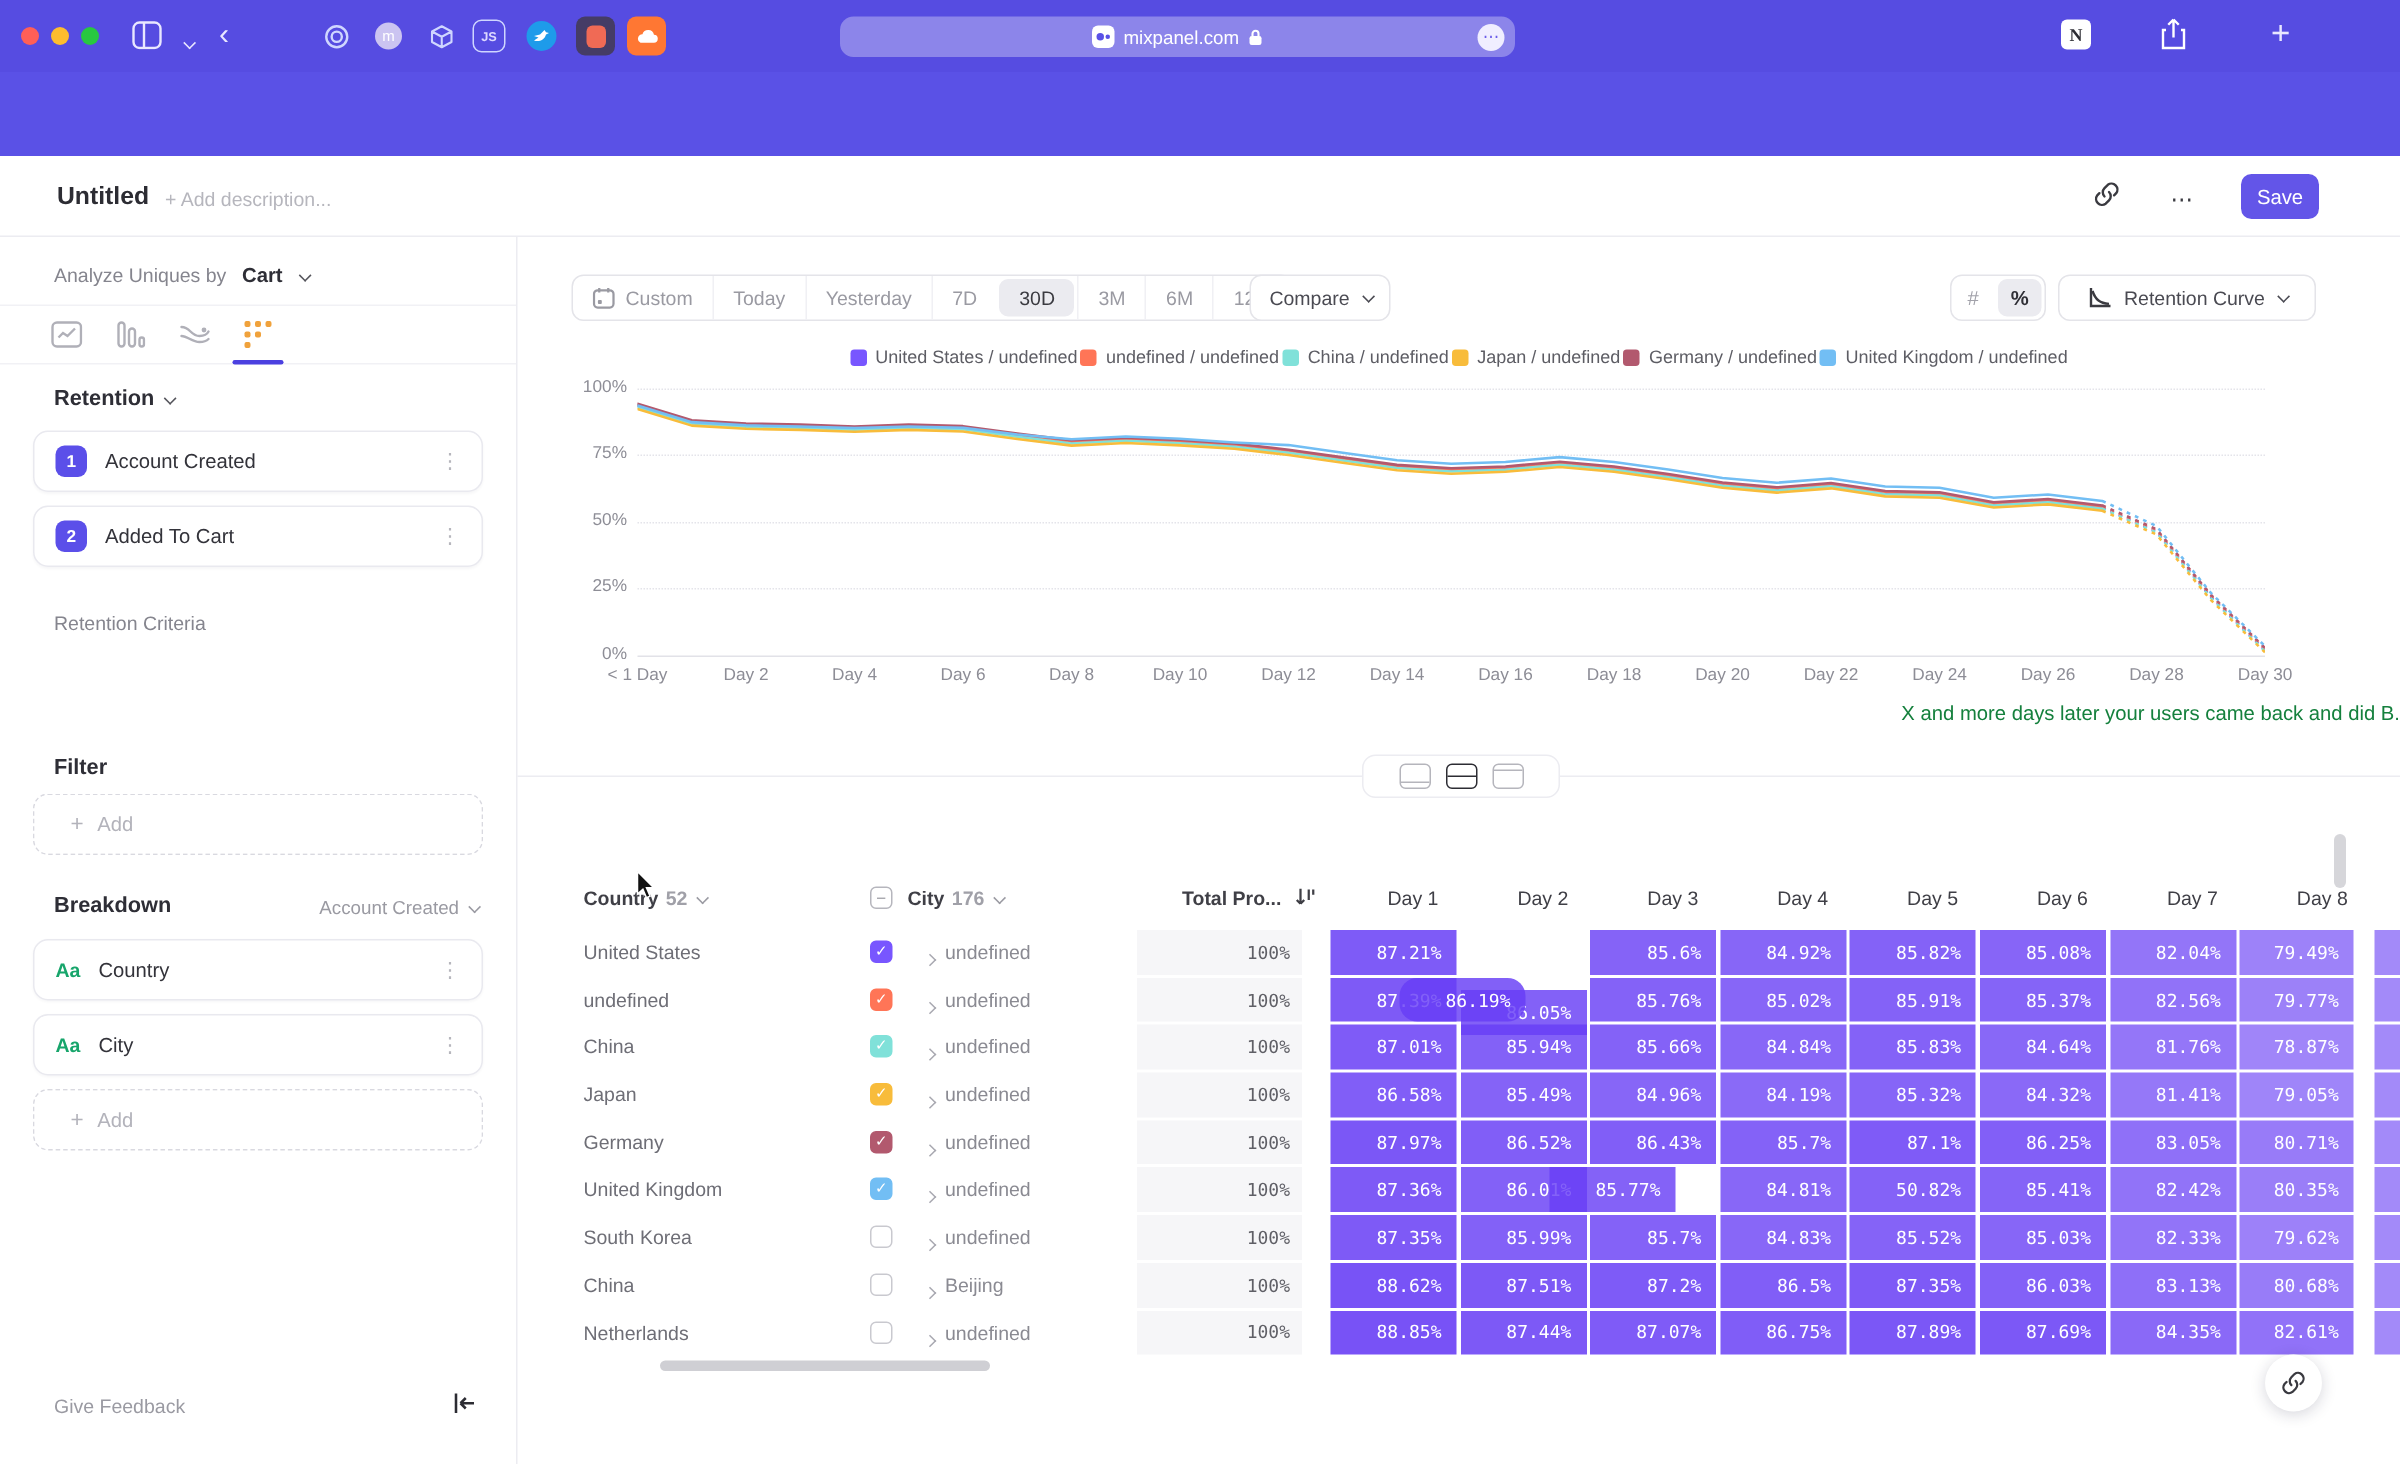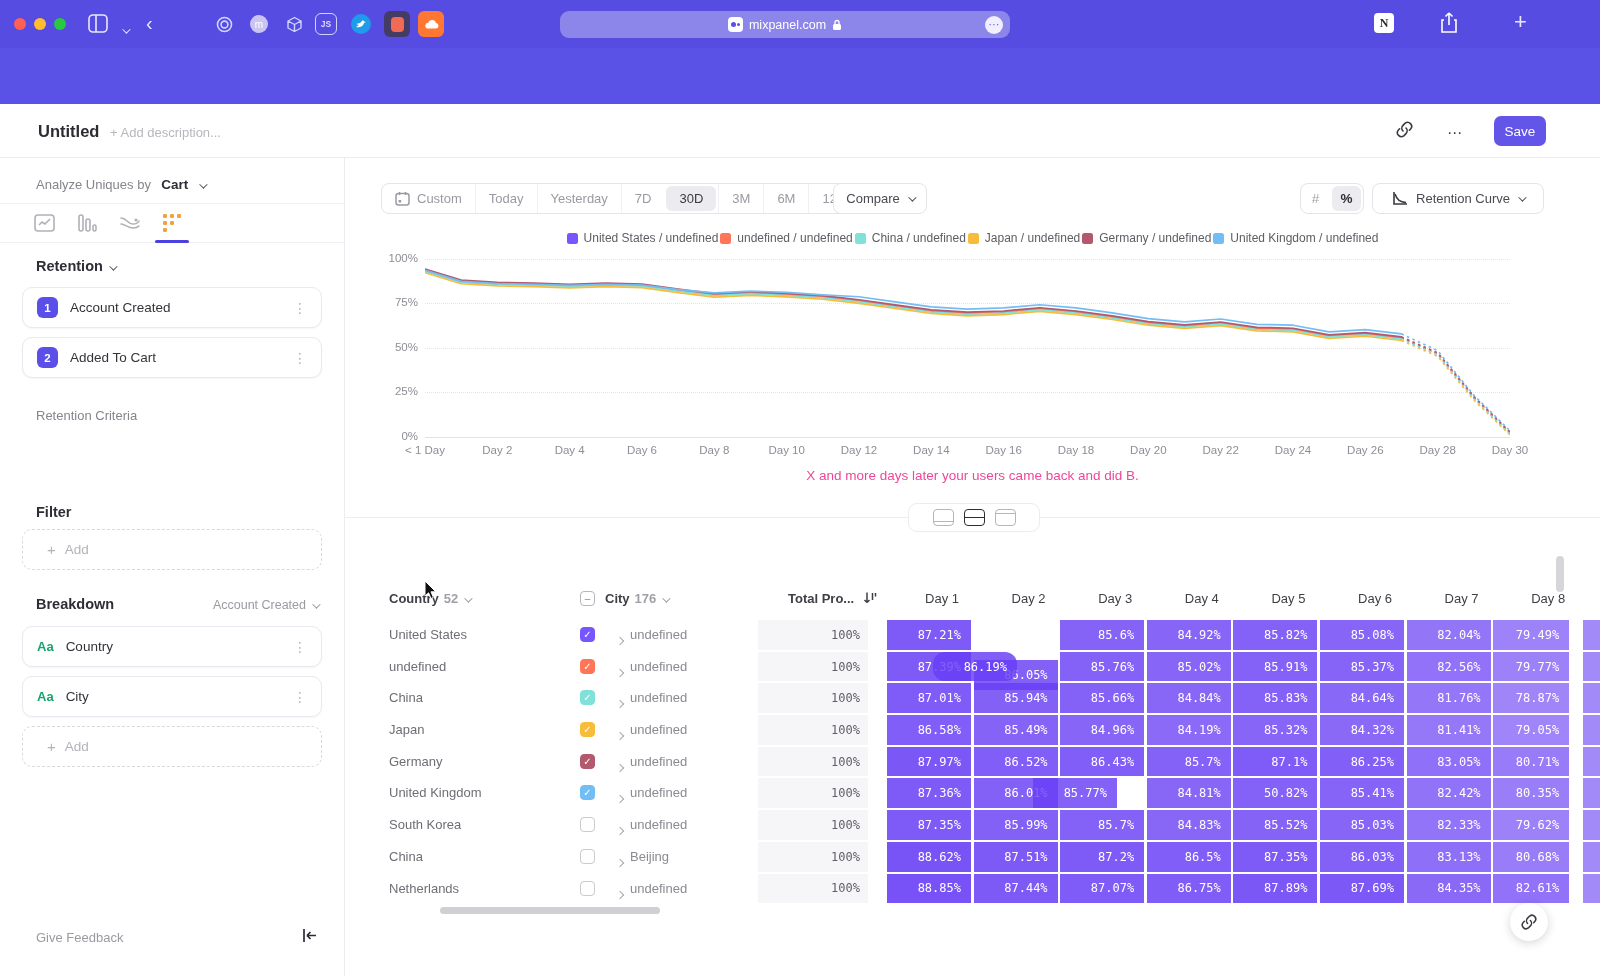--- a/index.html
+++ b/index.html
@@ -51,21 +51,21 @@
   .numfmt{position:absolute;left:1300px;top:183px;width:64px;height:31px;border:1px solid #e4e4e9;border-radius:8px;background:#fff;display:flex}
   .numfmt span{flex:1;display:flex;align-items:center;justify-content:center;font-size:13.5px;color:#a2a2aa}
   .numfmt .on{background:#ebebf0;border-radius:6px;margin:2px;color:#2f2f36;font-weight:600}
   
   .legend{position:absolute;left:345px;top:231px;width:1255px;display:flex;justify-content:center;gap:2px;font-size:12px;color:#5d5d64}
   .legend .it{display:flex;align-items:center;gap:6px}
   .legend .sw{width:11px;height:11px;border-radius:2.5px}
   .ylab{position:absolute;width:40px;text-align:right;font-size:11.5px;color:#8d8d96}
   .grid{position:absolute;left:425px;width:1085px;height:0;border-top:1px dotted #e4e4ea}
   .xtick{position:absolute;transform:translateX(-50%);font-size:11.5px;color:#8d8d96;top:444px}
-  .caption{position:absolute;left:345px;top:468px;width:1255px;text-align:center;font-size:13.5px;color:#ec4899}
+  .caption{position:absolute;left:345px;top:468px;width:1255px;text-align:right;font-size:13.5px;color:#15803d}
   .divline{position:absolute;left:345px;top:517px;width:1255px;border-top:1px solid #ececf1}
   .viewtgl{position:absolute;left:908px;top:503px;width:132px;height:29px;background:#fff;border:1px solid #ececf1;border-radius:9px;display:flex;align-items:center;justify-content:center;gap:10px}
   .vic{width:21px;height:17px;border:1.6px solid #b5b5bc;border-radius:4px;position:relative}
   .vic::after{content:"";position:absolute;left:0;right:0;border-top:1.6px solid #b5b5bc}
   .vic.b::after{bottom:3px}
   .vic.m::after{top:50%;margin-top:-1px}
   .vic.t::after{top:3px}
   .vic.sel{border-color:#2c2c33}
   .vic.sel::after{border-color:#2c2c33}
   

